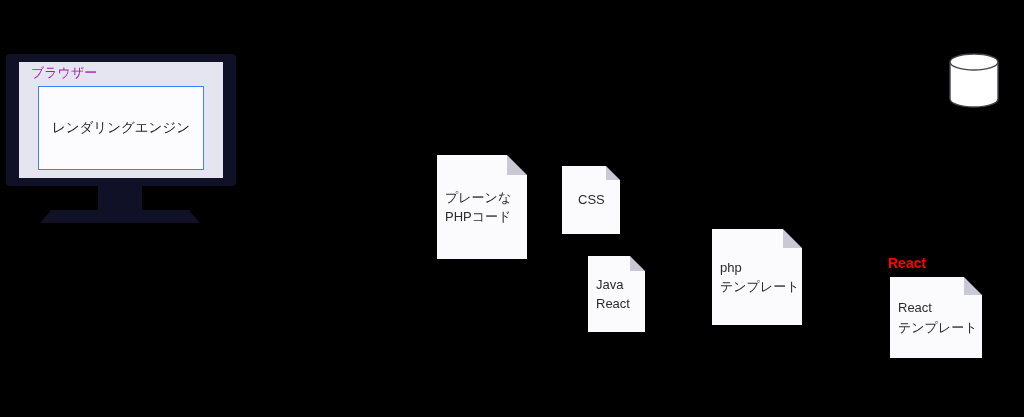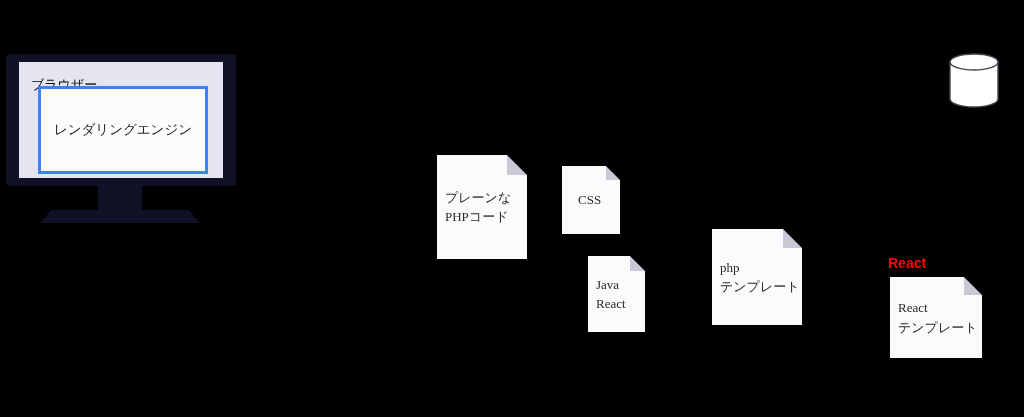--- a/index.html
+++ b/index.html
@@ -28,29 +28,28 @@
   .screen {
     position: absolute;
     left: 13px; top: 8px;
     width: 204px; height: 116px;
     background: #e5e5f1;
   }
   .browser-label {
     position: absolute;
     left: 12px; top: 2px;
     font-size: 13px;
-    color: #000000;
-    margin-top: 12px;
+    color: #a21caf;
   }
   .engine-box {
     position: absolute;
     left: 19px; top: 24px;
     width: 164px; height: 82px;
     background: #fcfcfe;
-    border: 3px solid #3b82f6;
+    border: 1px solid #3b82f6;
     display: flex;
     flex-direction: column;
     align-items: center;
     justify-content: center;
     gap: 12px;
   }
   .engine-line {
     font-size: 13.5px;
     color: #1c1c1c;
     white-space: nowrap;
@@ -84,21 +83,21 @@
     width: 0; height: 0;
     border-style: solid;
     border-width: 0 var(--fold) var(--fold) 0;
     border-color: #000000 #000000 #c9c9d6 #c9c9d6;
   }
   .doc-text {
     padding-left: 8px;
     font-size: 13px;
     line-height: 1.5;
   }
-  .doc-text span { display: block; white-space: nowrap; font-family: Liberation Serif, serif; }
+  .doc-text span { display: block; white-space: nowrap; }
 
   .doc-plain-php   { left: 437px; top: 155px; width: 90px; height: 104px; --fold: 20px; }
   .doc-css         { left: 562px; top: 166px; width: 50px; height: 68px; padding-left: 8px;  --fold: 14px; }
   .doc-js          { left: 588px; top: 256px; width: 57px; height: 76px;  --fold: 15px; }
   .doc-php-tpl     { left: 712px; top: 201px; width: 90px; height: 96px; margin-top: 28px;  --fold: 19px; }
   .doc-react-tpl   { left: 890px; top: 277px; width: 92px; height: 81px;  --fold: 18px; }
 
   .react-badge {
     position: absolute;
     left: 888px; top: 255px;

